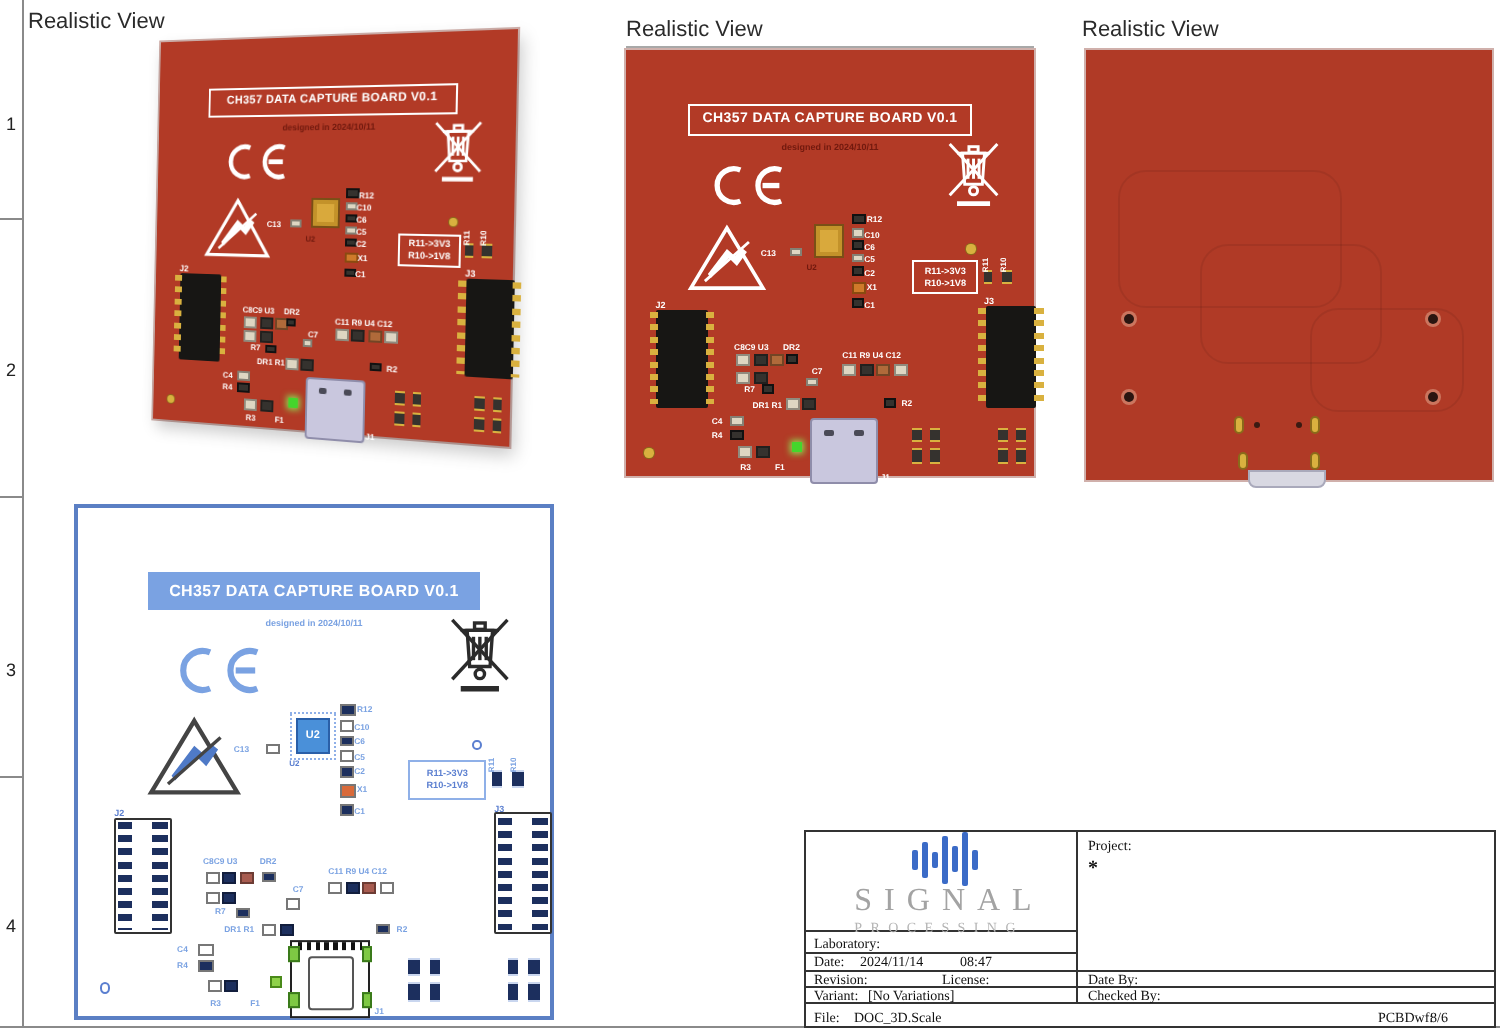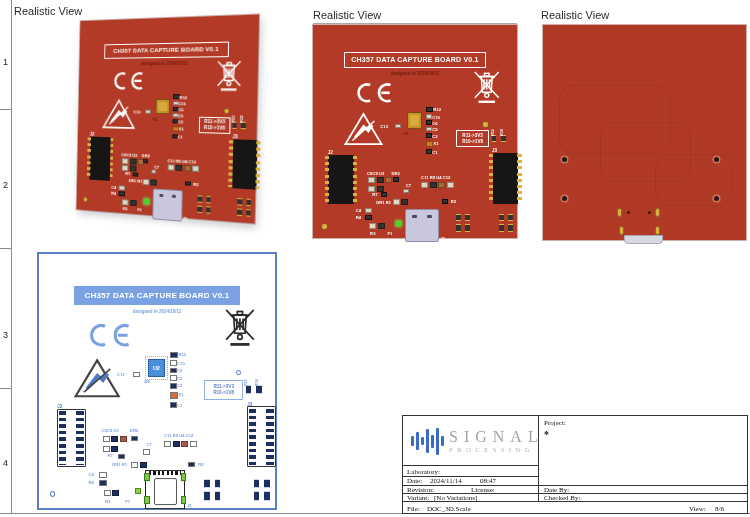--- a/index.html
+++ b/index.html
@@ -115,21 +115,21 @@
            transform:rotate(1.2deg) perspective(520px) rotateY(-17deg);}
   #board3d .board{left:0;top:0;width:100%;height:100%;box-shadow:2px 4px 8px rgba(0,0,0,0.22),0 0 0 1px rgba(120,30,15,0.35);}
   
   #topFrame{position:absolute;left:37px;top:252px;width:236px;height:254px;border:2px solid #5b7fc4;background:#fff;}
   #topFrame .board{left:0;top:0;width:100%;height:100%;}
   
   #titleblock{position:absolute;left:402px;top:415px;width:346px;height:99px;border:1px solid #333;
       font-family:"Liberation Serif",serif;font-size:7px;color:#111;box-sizing:border-box;}
   .tb-line{position:absolute;background:#333;}
   .tb-cell{position:absolute;white-space:nowrap;}
-  #logoBox{position:absolute;left:0;top:0;width:135px;height:50px;display:flex;align-items:center;padding-left:8px;box-sizing:border-box;}
+  #logoBox{position:absolute;left:0;top:0;width:135px;height:50px;display:flex;align-items:center;padding-left:8px;box-sizing:border-box;flex-direction:column;}
   .logo-bars{display:flex;align-items:center;gap:2px;margin-right:5px;}
   .logo-bars span{display:block;width:3px;background:#3b6bc7;border-radius:1px;}
   .logo-words{display:flex;flex-direction:column;line-height:1;}
   .logo-main{font-family:"Liberation Serif",serif;font-size:16px;letter-spacing:6px;color:#a3a3a3;}
   .logo-subtxt{font-family:"Liberation Serif",serif;font-size:7px;letter-spacing:4.2px;color:#b5b5b5;margin-top:2px;}
   .tb-star{font-size:10px;font-weight:bold;}
 </style>
 </head>
 <body>
 
@@ -611,16 +611,16 @@
     <div class="tb-cell" style="left:4px;top:78px">Variant:</div>
     <div class="tb-cell" style="left:31px;top:78px">[No Variations]</div>
 
     <div class="tb-cell" style="left:141px;top:3px">Project:</div>
     <div class="tb-cell tb-star" style="left:141px;top:13px">*</div>
     <div class="tb-cell" style="left:141px;top:70px">Date By:</div>
     <div class="tb-cell" style="left:141px;top:78px">Checked By:</div>
 
     <div class="tb-cell" style="left:4px;top:89px">File:</div>
     <div class="tb-cell" style="left:24px;top:89px">DOC_3D.Scale</div>
-    <div class="tb-cell" style="left:286px;top:89px">View:</div>
+    <div class="tb-cell" style="left:286px;top:89px">PCBDwf:</div>
     <div class="tb-cell" style="left:312px;top:89px">8/6</div>
   </div>
 </div>
 
 </body></html>

